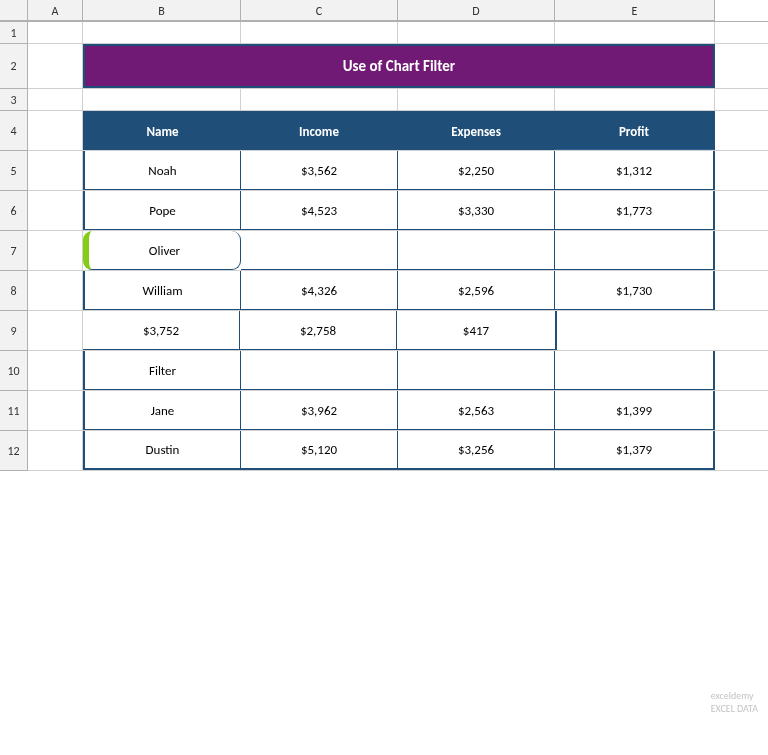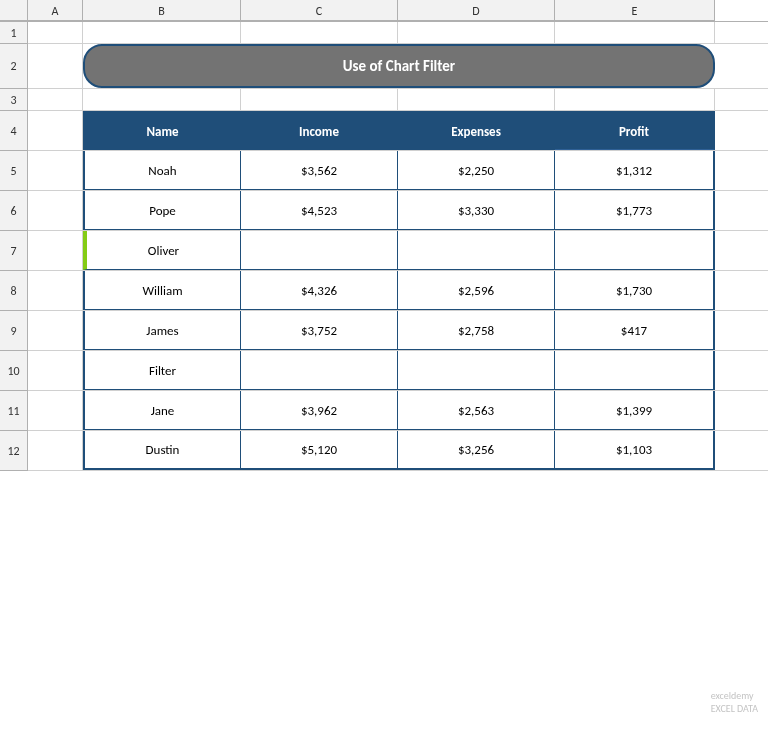--- a/index.html
+++ b/index.html
@@ -106,27 +106,26 @@
     .cell-d { width: 157px; min-width: 157px; }
     .cell-e { width: 160px; min-width: 160px; }
 
     
     .row-h22 { height: 22px; min-height: 22px; }
     .row-h40 { height: 40px; min-height: 40px; }
     .row-h45 { height: 45px; min-height: 45px; }
 
     
     .title-cell {
-      background: #737373;
+      background: #701a75;
       color: #ffffff;
       font-weight: bold;
       font-size: 15px;
       text-align: center;
       justify-content: center;
-      border-radius: 19px;
     }
 
     
     .header-cell {
       background: #1f4e79;
       color: #ffffff;
       font-weight: bold;
       font-size: 13px;
       border-right: 1px solid #2e6096;
       border-bottom: 1px solid #2e6096;
@@ -237,37 +236,36 @@
       <div class="data-row row-h40">
         <div class="cell cell-a"></div>
         <div class="cell cell-b table-cell" style="border-left: 2px solid #1f4e79;">Pope</div>
         <div class="cell cell-c table-cell">$4,523</div>
         <div class="cell cell-d table-cell">$3,330</div>
         <div class="cell cell-e table-cell" style="border-right: 2px solid #1f4e79;">$1,773</div>
       </div>
 
       <div class="data-row row-h40">
         <div class="cell cell-a"></div>
-        <div class="cell cell-b table-cell" style="border-left: 4px solid #84cc16;">Oliver</div>
+        <div class="cell cell-b table-cell" style="border-left: 6px solid #84cc16; border-radius: 9px;">Oliver</div>
         <div class="cell cell-c table-cell"></div>
         <div class="cell cell-d table-cell"></div>
         <div class="cell cell-e table-cell" style="border-right: 2px solid #1f4e79;"></div>
       </div>
 
       <div class="data-row row-h40">
         <div class="cell cell-a"></div>
         <div class="cell cell-b table-cell" style="border-left: 2px solid #1f4e79;">William</div>
         <div class="cell cell-c table-cell">$4,326</div>
         <div class="cell cell-d table-cell">$2,596</div>
         <div class="cell cell-e table-cell" style="border-right: 2px solid #1f4e79;">$1,730</div>
       </div>
 
       <div class="data-row row-h40">
         <div class="cell cell-a"></div>
-        <div class="cell cell-b table-cell" style="border-left: 2px solid #1f4e79;">James</div>
         <div class="cell cell-c table-cell">$3,752</div>
         <div class="cell cell-d table-cell">$2,758</div>
         <div class="cell cell-e table-cell" style="border-right: 2px solid #1f4e79;">$417</div>
       </div>
 
       <div class="data-row row-h40">
         <div class="cell cell-a"></div>
         <div class="cell cell-b table-cell" style="border-left: 2px solid #1f4e79;">Filter</div>
         <div class="cell cell-c table-cell"></div>
         <div class="cell cell-d table-cell"></div>
@@ -280,21 +278,21 @@
         <div class="cell cell-c table-cell">$3,962</div>
         <div class="cell cell-d table-cell">$2,563</div>
         <div class="cell cell-e table-cell" style="border-right: 2px solid #1f4e79;">$1,399</div>
       </div>
 
       <div class="data-row row-h40">
         <div class="cell cell-a"></div>
         <div class="cell cell-b table-cell" style="border-left: 2px solid #1f4e79; border-bottom: 2px solid #1f4e79;">Dustin</div>
         <div class="cell cell-c table-cell" style="border-bottom: 2px solid #1f4e79;">$5,120</div>
         <div class="cell cell-d table-cell" style="border-bottom: 2px solid #1f4e79;">$3,256</div>
-        <div class="cell cell-e table-cell" style="border-right: 2px solid #1f4e79; border-bottom: 2px solid #1f4e79;">$1,103</div>
+        <div class="cell cell-e table-cell" style="border-right: 2px solid #1f4e79; border-bottom: 2px solid #1f4e79;">$1,379</div>
       </div>
 
     </div>
   </div>
 
   <div class="watermark">
     exceldemy<br>EXCEL DATA
   </div>
 </div>
 

